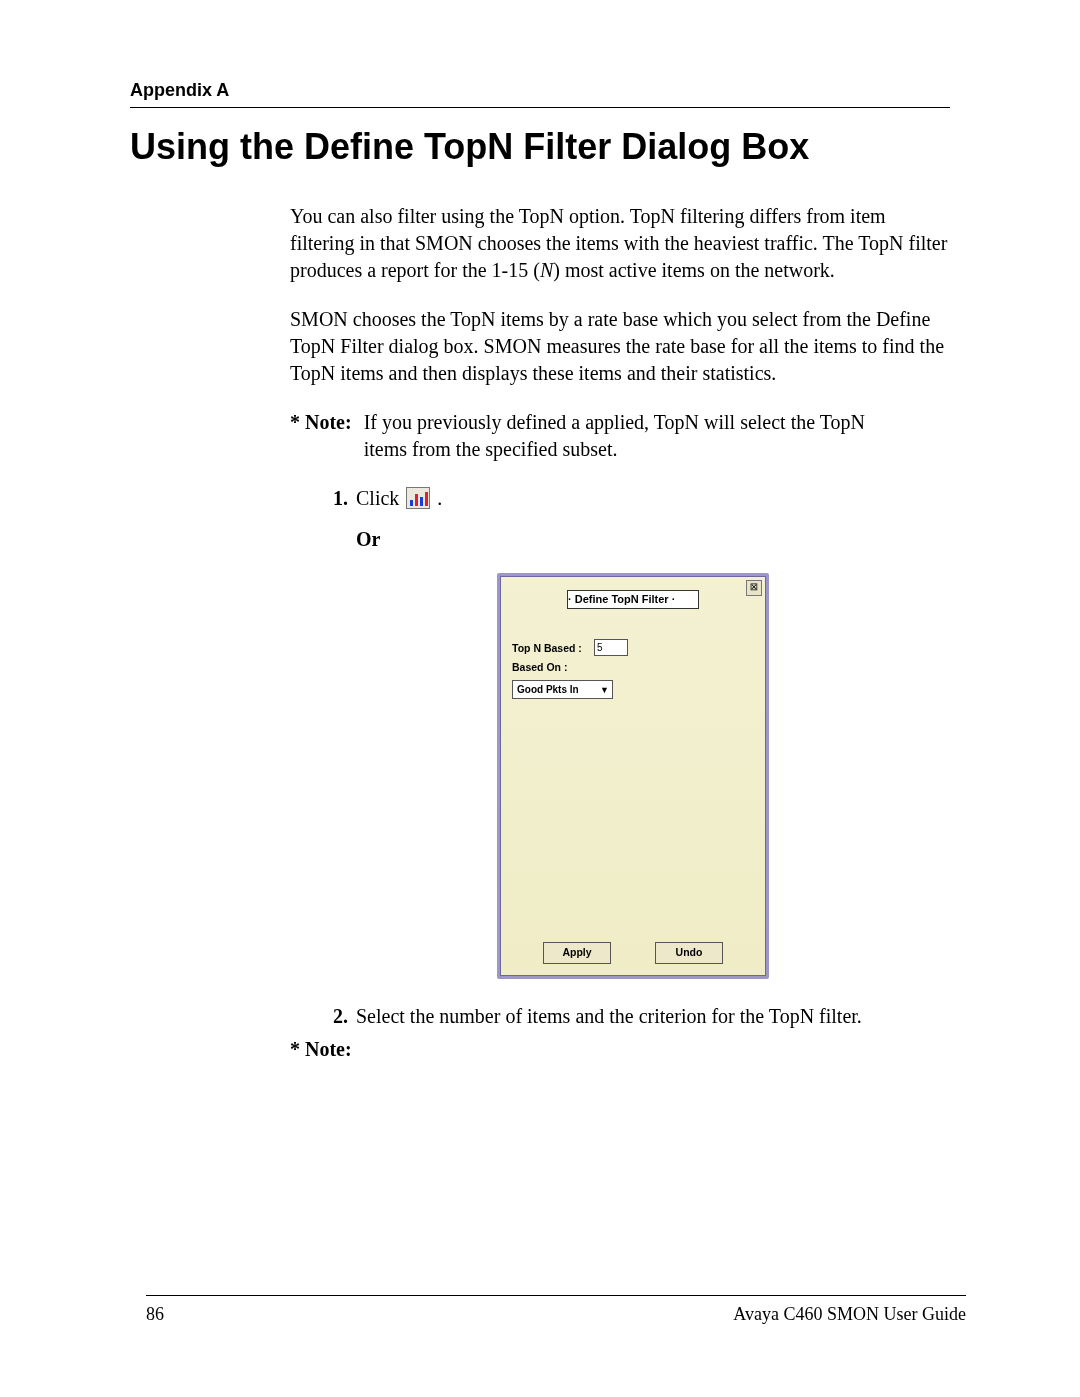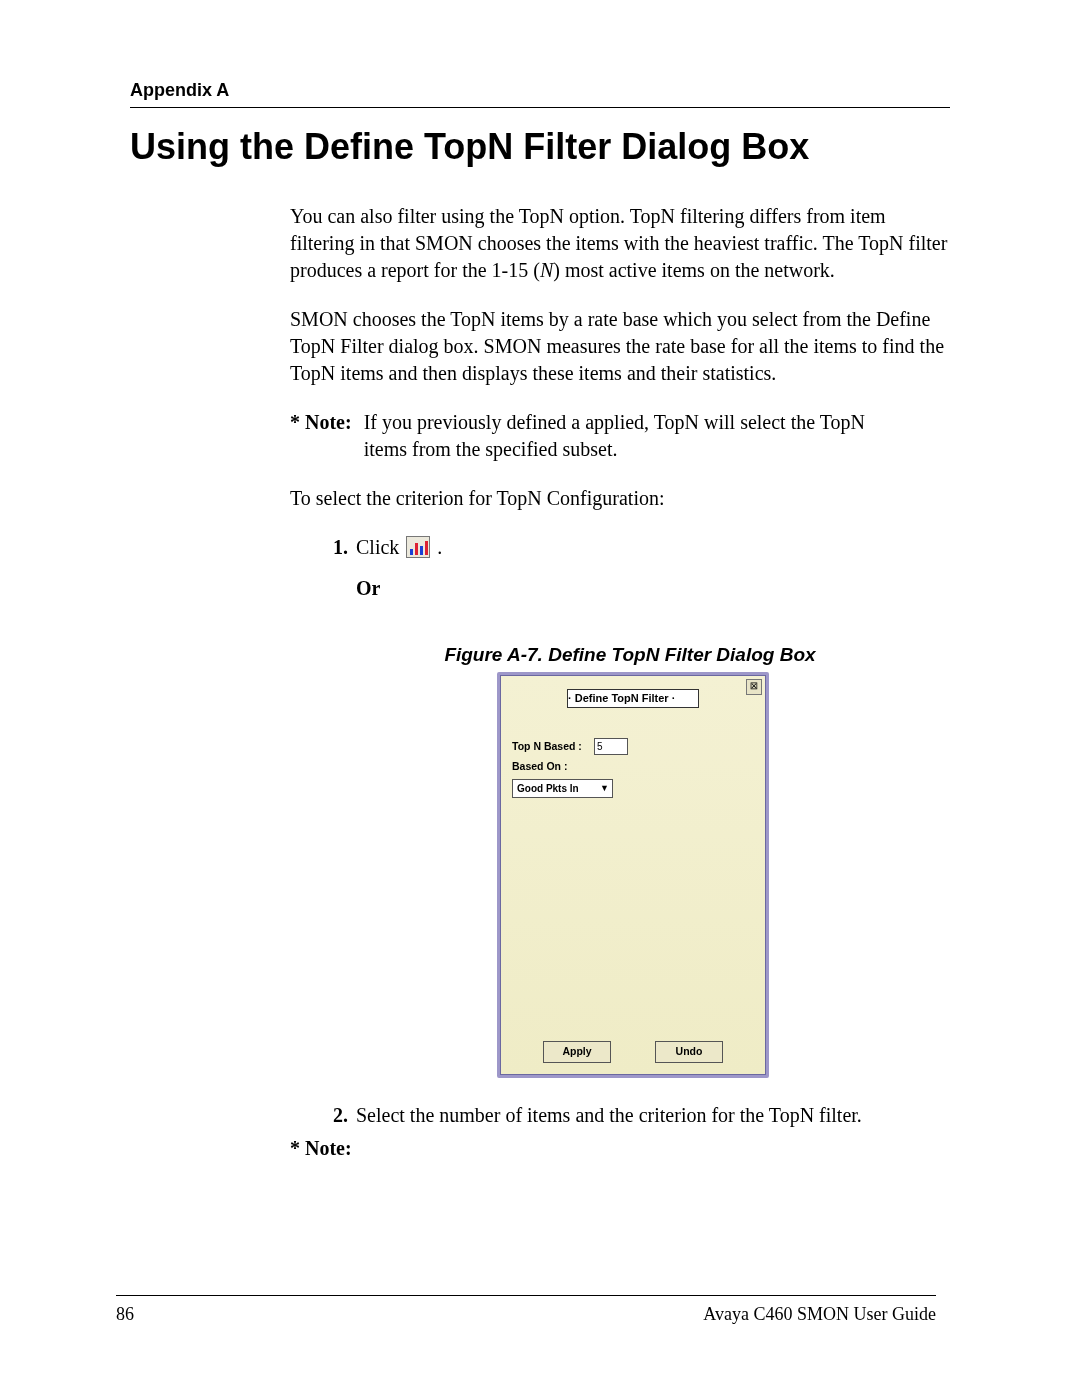--- a/index.html
+++ b/index.html
@@ -179,21 +179,21 @@
     font-weight: bold;
     text-align: center;
     line-height: 18px;
     margin: 0 22px;
     cursor: pointer;
   }
 
   
   .footer {
     position: absolute;
-    left: 116px;
+    left: 146px;
     bottom: 72px;
     width: 820px;
     border-top: 1px solid #000;
     padding-top: 8px;
     font-size: 18px;
     display: flex;
     justify-content: space-between;
   }
 </style>
 </head>
@@ -211,36 +211,34 @@
     <p class="para">SMON chooses the TopN items by a rate base which you select from the Define TopN Filter dialog box. SMON measures the rate base for all the items to find the TopN items and then displays these items and their statistics.</p>
 
     <div class="note-row">
       <div class="note-label">* Note:</div>
       <div class="note-text" style="padding-left:12px">
         <span>If you previously defined a applied, TopN will select the TopN</span>
         <span class="note-indent" style="padding-left:0">items from the specified subset.</span>
       </div>
     </div>
 
-    <p class="para">To select the criterion for TopN Configuration:</p>
 
     <div style="padding-left:20px">
       <div class="step">
         <div class="step-num">1.</div>
         <div class="step-body">
           <span>Click </span>
           <span class="topn-icon">
             <span class="bar b1"></span><span class="bar b2"></span><span class="bar b3"></span><span class="bar b4"></span>
           </span>
           <span> .</span>
           <div class="or-label">Or</div>
         </div>
       </div>
 
-      <div class="figure-caption">Figure A-7.  Define TopN Filter Dialog Box</div>
 
       <div class="dialog-wrap">
         <div class="dialog">
           <div class="close">⊠</div>
           <div class="head">· Define TopN Filter ·</div>
           <div class="row">
             <div class="lbl">Top N Based :</div>
             <input class="numfield" value="5" style="">
           </div>
           <div class="row">

